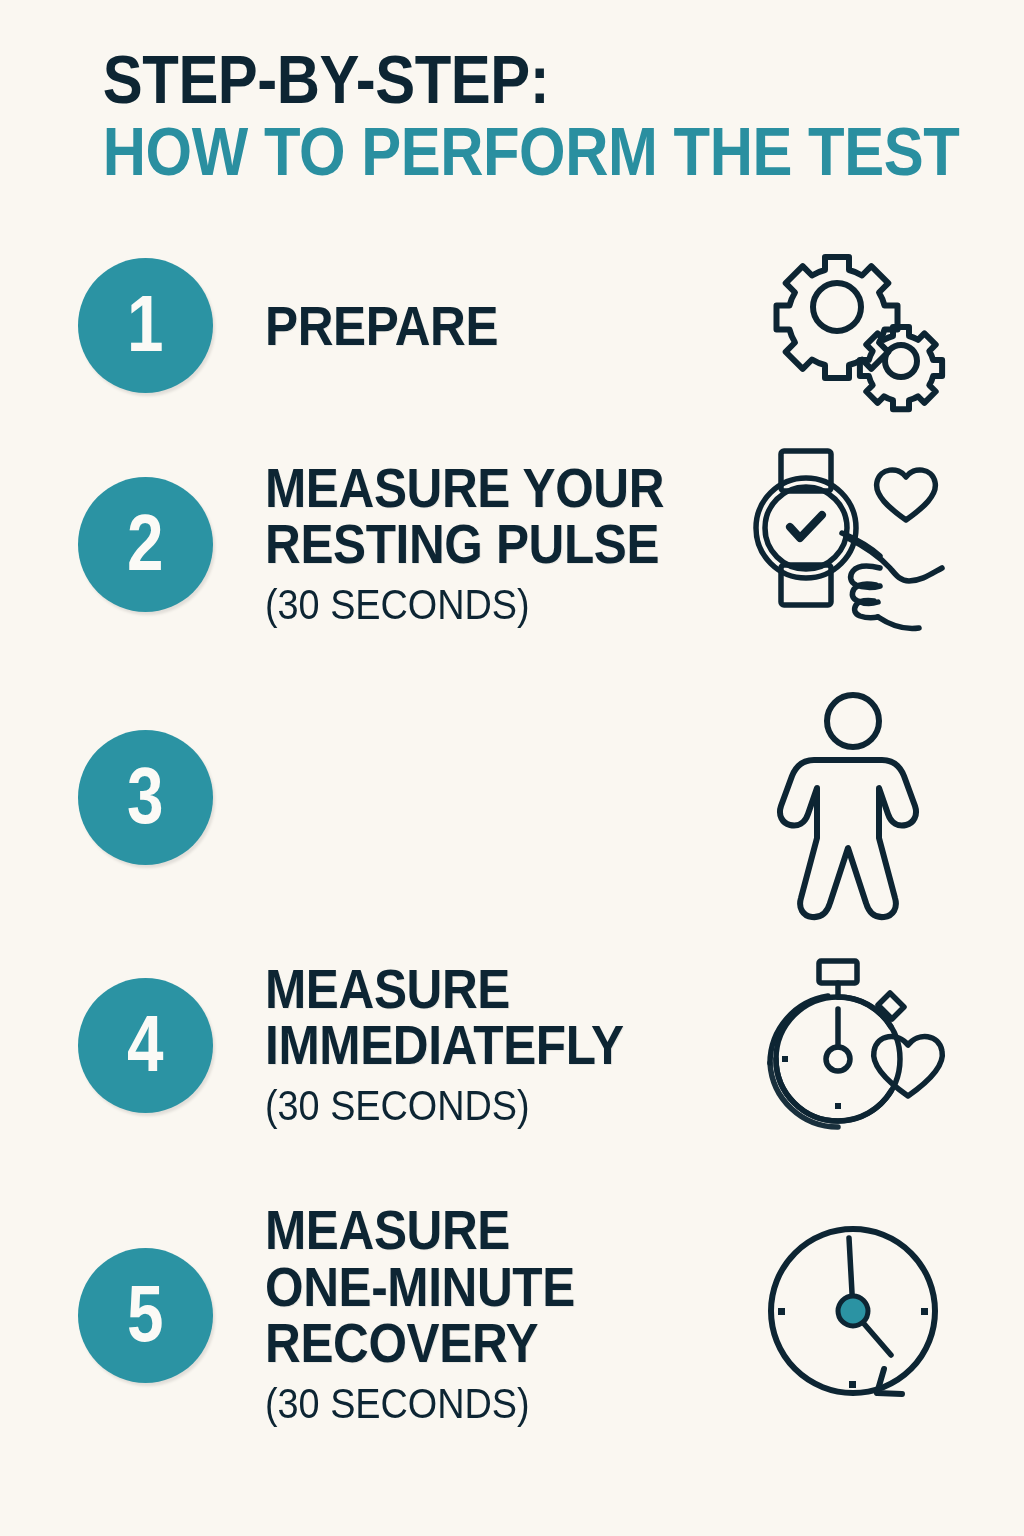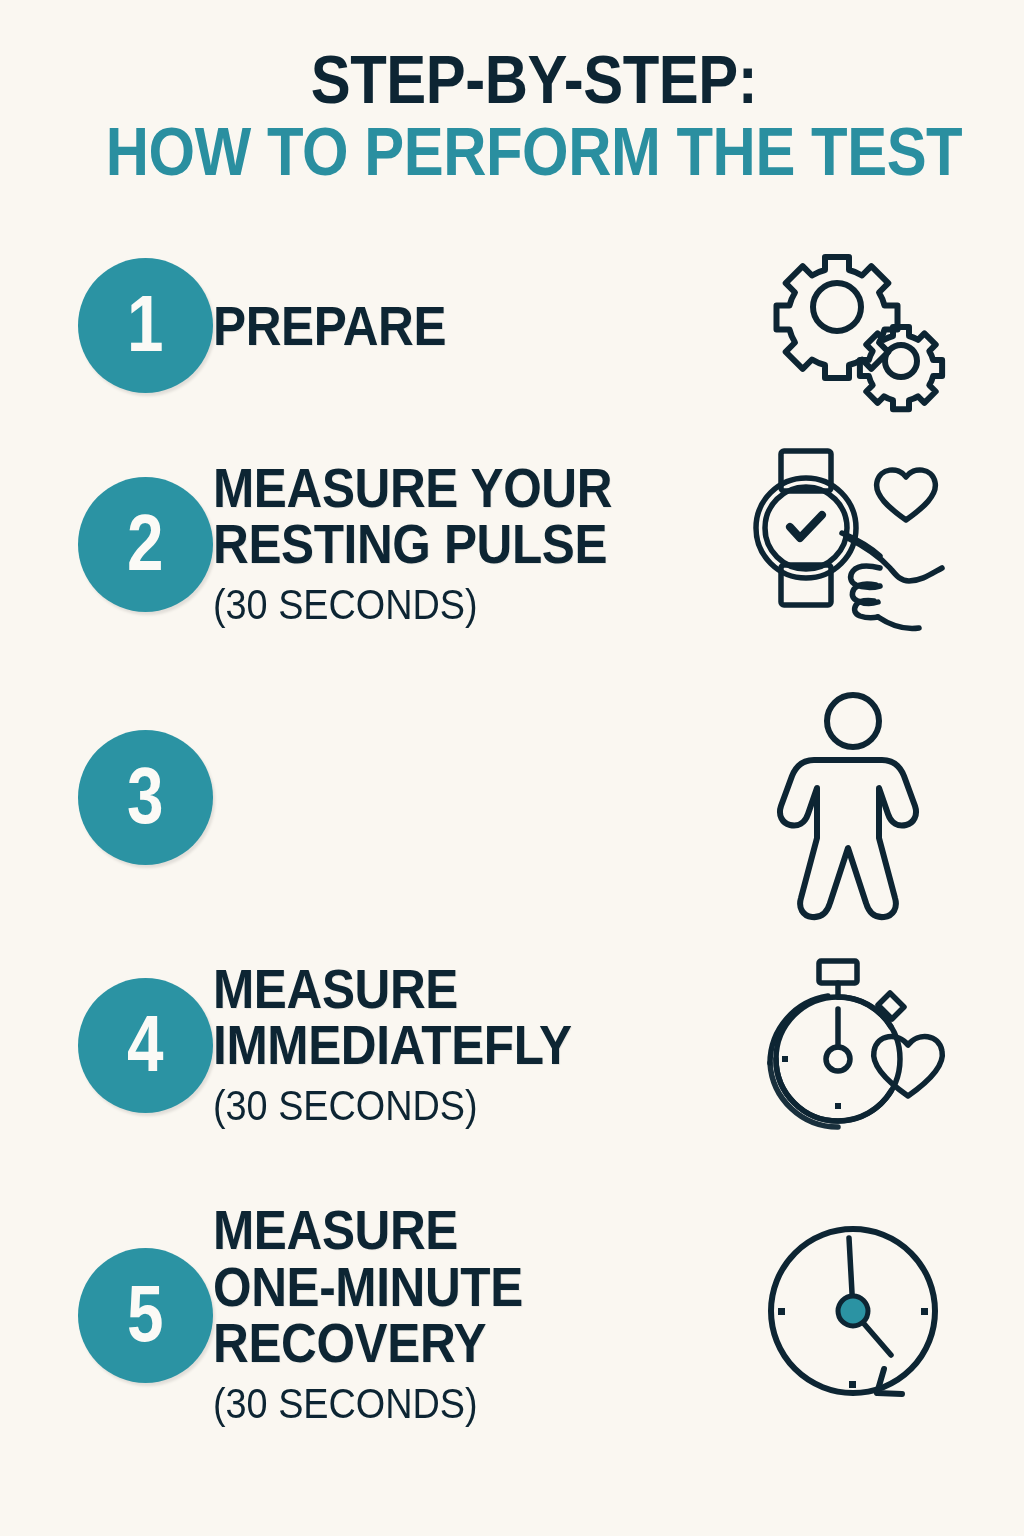--- a/index.html
+++ b/index.html
@@ -18,21 +18,20 @@
     position: relative;
     width: 1024px;
     height: 1536px;
     background: #faf7f1;
     box-sizing: border-box;
   }
 
   
   .title-block {
     padding-top: 48px;
-    text-align: center;
     line-height: 0.94;
     margin-left: 44px;
   }
   .title-line {
     font-family: "Liberation Sans Narrow", "Liberation Sans", sans-serif;
     font-weight: 700;
     text-transform: uppercase;
     letter-spacing: -0.5px;
     transform: scaleX(0.88);
     transform-origin: center;
@@ -86,20 +85,21 @@
     font-size: 80px;
     color: #fbfaf6;
     line-height: 1;
     transform: scaleX(0.82);
     transform-origin: center;
     padding-bottom: 4px;
   }
 
   .step-text {
     flex: 1 1 auto;
+    margin-left: 52px;
     padding-right: 28px;
   }
 
   .step-main {
     font-family: "Liberation Sans Narrow", "Liberation Sans", sans-serif;
     font-weight: 700;
     font-size: 55px;
     line-height: 1.02;
     color: #0d2533;
     text-transform: uppercase;

